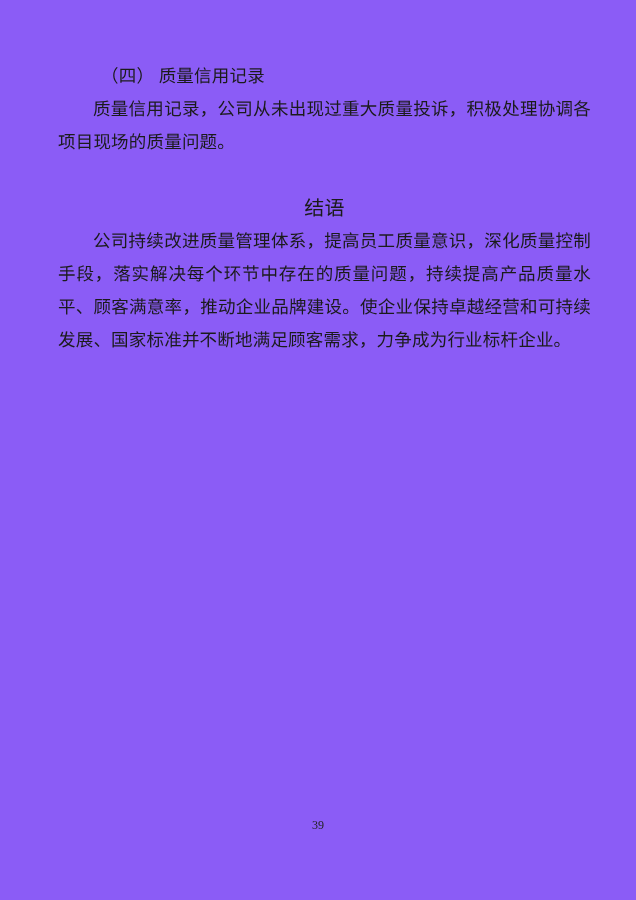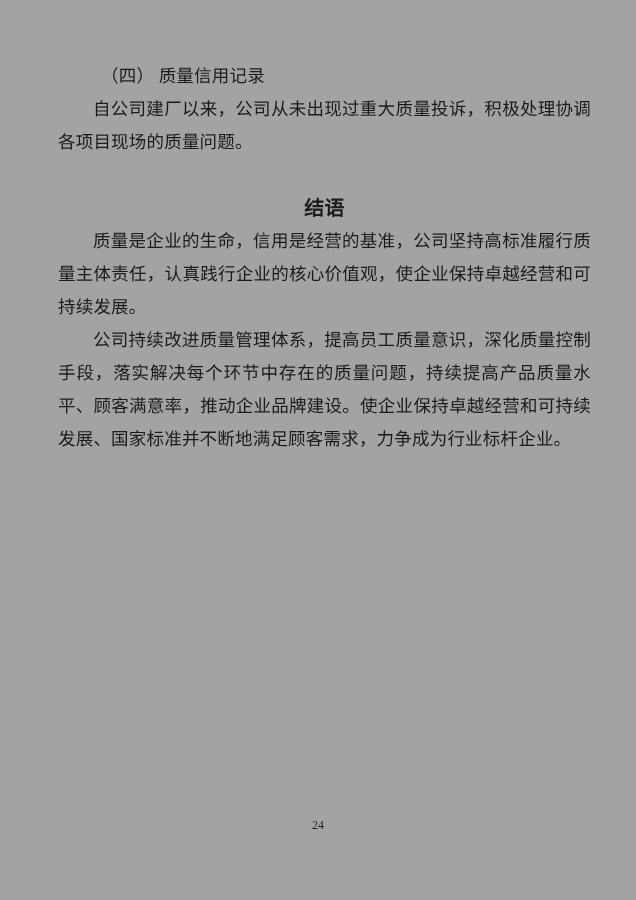--- a/index.html
+++ b/index.html
@@ -11,21 +11,21 @@
     height: 900px;
     background: #ffffff;
     font-family: "Liberation Serif", "DejaVu Serif", serif;
     color: #1b1b1b;
     position: relative;
     overflow: hidden;
   }
   .page {
     position: absolute;
     inset: 0;
-    background: #a3a3a3;
+    background: #8b5cf6;
   }
   .content {
     position: absolute;
     left: 58px;
     right: 45px;
     top: 60px;
     font-size: 17.5px;
     line-height: 33px;
     text-align: justify;
     letter-spacing: 0.2px;
@@ -36,39 +36,38 @@
   }
   .sec-heading {
     text-indent: 43px;
     text-align: left;
   }
   .conclusion-title {
     margin: 33px 0 0 0;
     text-align: center;
     text-indent: 0;
     font-size: 20px;
-    font-weight: bold;
+    font-weight: normal;
     line-height: 33px;
   }
   .page-number {
     position: absolute;
     left: 0;
     right: 0;
     top: 817px;
     text-align: center;
     font-size: 12px;
     line-height: 16px;
     color: #222222;
   }
 </style>
 </head>
 <body>
 
 <div class="page">
   <div class="content">
     <p class="para sec-heading">（四） 质量信用记录</p>
-    <p class="para">自公司建厂以来，公司从未出现过重大质量投诉，积极处理协调各项目现场的质量问题。</p>
+    <p class="para">质量信用记录，公司从未出现过重大质量投诉，积极处理协调各项目现场的质量问题。</p>
     <h2 class="conclusion-title">结语</h2>
-    <p class="para">质量是企业的生命，信用是经营的基准，公司坚持高标准履行质量主体责任，认真践行企业的核心价值观，使企业保持卓越经营和可持续发展。</p>
     <p class="para">公司持续改进质量管理体系，提高员工质量意识，深化质量控制手段，落实解决每个环节中存在的质量问题，持续提高产品质量水平、顾客满意率，推动企业品牌建设。使企业保持卓越经营和可持续发展、国家标准并不断地满足顾客需求，力争成为行业标杆企业。</p>
   </div>
-  <div class="page-number">24</div>
+  <div class="page-number">39</div>
 </div>
 
 </body></html>

